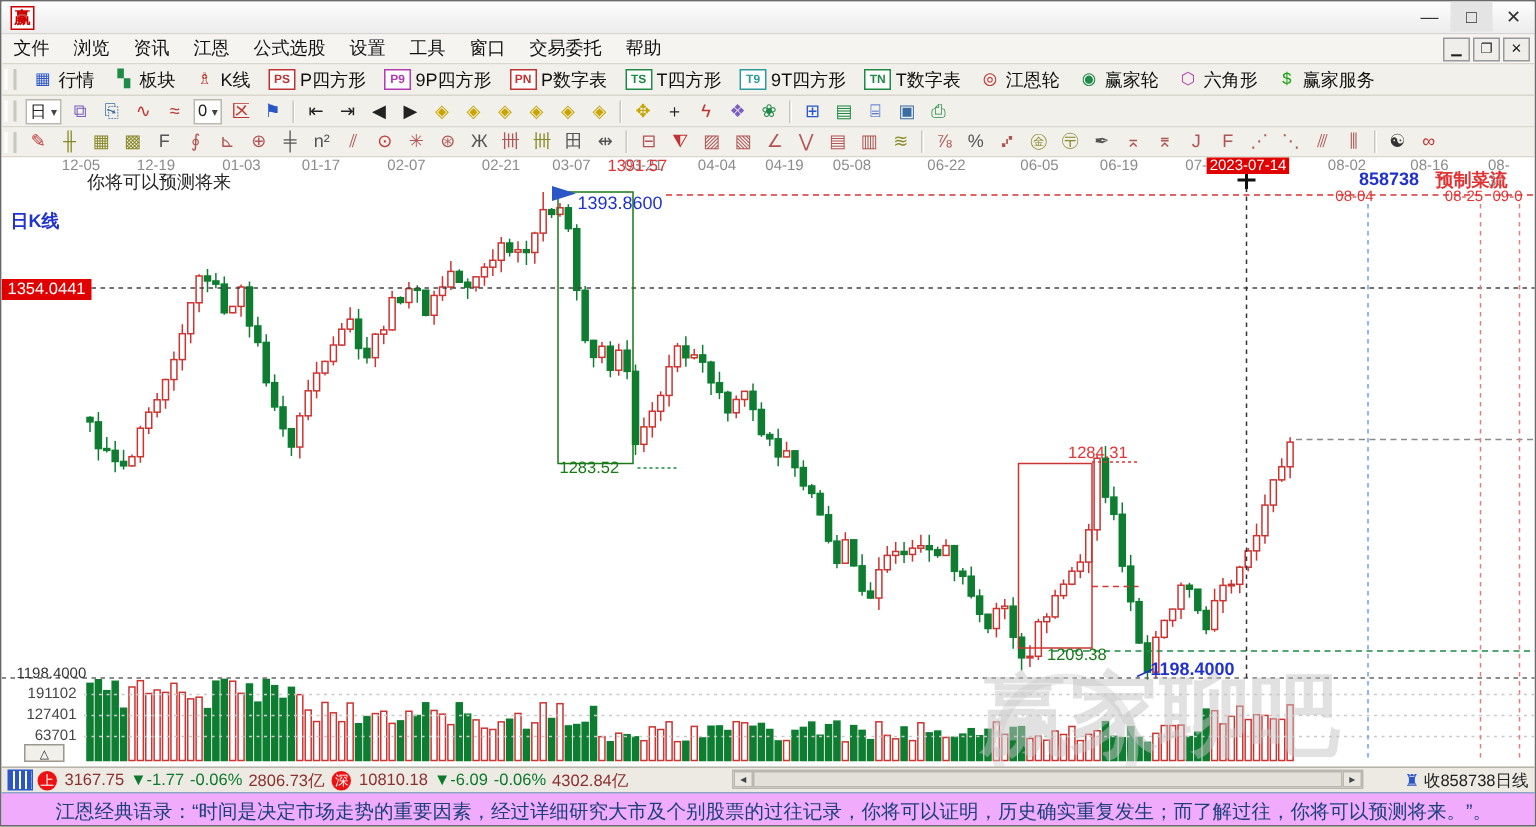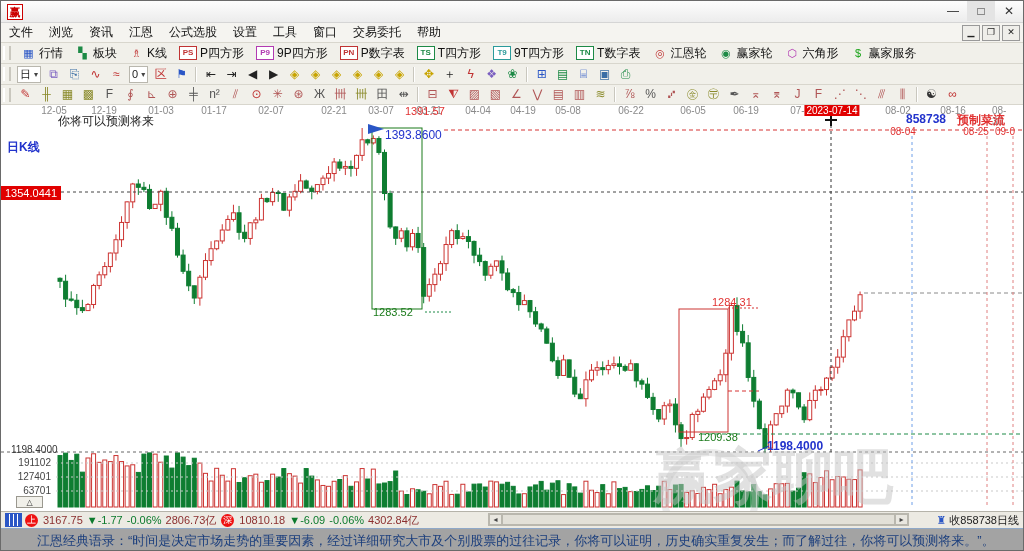--- a/index.html
+++ b/index.html
@@ -60,21 +60,21 @@
   .idx-val{color:#8b2f2f;margin:0 2px;}
   .idx-down{color:#0c7a2d;margin:0 2px;}
   #scrollbar{position:absolute;left:487px;top:512px;width:421px;height:13px;background:#f4f3ef;
              border:1px solid #b9b7ae;display:flex;box-sizing:border-box;}
   .sb-arrow{width:13px;height:11px;background:#e9e7e0;border:1px solid #b9b7ae;font-size:8px;
             line-height:10px;text-align:center;color:#444;flex:none;box-sizing:border-box;}
   #sb-thumb{flex:1;background:#e2e0d8;border:1px solid #b9b7ae;box-sizing:border-box;}
   #st-right{position:absolute;right:4px;top:512px;height:14px;display:flex;align-items:center;font-size:11px;color:#222;}
   #tower-icon{color:#2a56c6;font-size:11px;margin-right:3px;}
   
-  #msgbar{position:absolute;left:0;top:527px;width:1024px;height:24px;background:#a3a3a3;
+  #msgbar{position:absolute;left:0;top:527px;width:1024px;height:24px;background:#f0abfc;
           border-top:1px solid #8fa8c8;display:flex;align-items:center;box-sizing:border-box;}
   #msg-text{margin-left:36px;font-size:13px;color:#1c3f7d;white-space:nowrap;}
   
   #vol-btn{position:absolute;left:15px;top:495px;width:27px;height:12px;background:#f1f0ea;
            border:1px solid #9a988f;font-size:8px;line-height:11px;text-align:center;color:#333;box-sizing:border-box;}
 </style>
 </head>
 <body>
 
 <div id="app">

